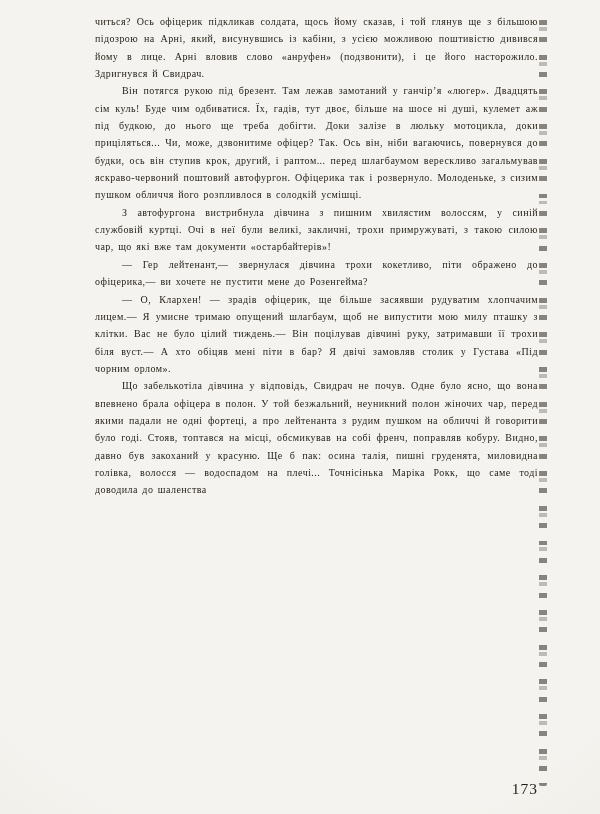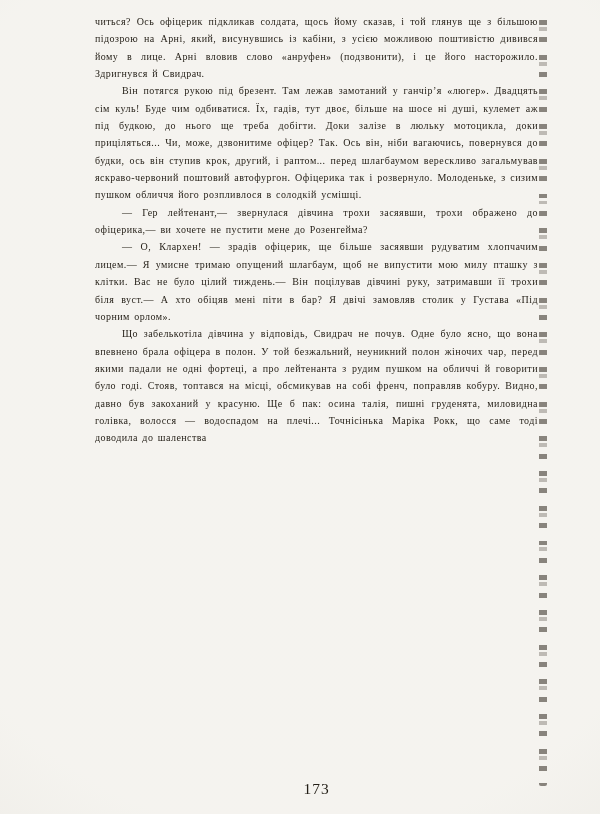--- a/index.html
+++ b/index.html
@@ -38,21 +38,21 @@
     text-indent: 27px;
   }
   p.para.continuation {
     text-indent: 0;
   }
   .page-number {
     position: absolute;
     left: 95px;
     top: 780px;
     width: 443px;
-    text-align: center;
+    text-align: right;
     font-size: 15.5px;
     letter-spacing: 1px;
     color: var(--ink, #221d15);
   }
   
   .scan-artifacts {
     position: absolute;
     left: 539px;
     top: 16px;
     width: 8px;
@@ -71,19 +71,20 @@
     border-radius: 2px;
   }
 </style>
 </head>
 <body>
 
 <div class="page-surface">
   <div class="text-column">
       <p class="para continuation">читься? Ось офіцерик підкликав солдата, щось йому сказав, і той глянув ще з більшою підозрою на Арні, який, висунувшись із кабіни, з усією можливою поштивістю дивився йому в лице. Арні вловив слово «анруфен» (подзвонити), і це його насторожило. Здригнувся й Свидрач.</p>
       <p class="para">Він потягся рукою під брезент. Там лежав замотаний у ганчір’я «люгер». Двадцять сім куль! Буде чим одбиватися. Їх, гадів, тут двоє, більше на шосе ні душі, кулемет аж під будкою, до нього ще треба добігти. Доки залізе в люльку мотоцикла, доки приціляться... Чи, може, дзвонитиме офіцер? Так. Ось він, ніби вагаючись, повернувся до будки, ось він ступив крок, другий, і раптом... перед шлагбаумом верескливо загальмував яскраво-червоний поштовий автофургон. Офіцерика так і розвернуло. Молоденьке, з сизим пушком обличчя його розпливлося в солодкій усмішці.</p>
-      <p class="para">— Гер лейтенант,— звернулася дівчина трохи засяявши, трохи ображено до офіцерика,— ви хочете не пустити мене до Розенгейма?</p>
+      <p class="para">З автофургона вистрибнула дівчина з пишним хвилястим волоссям, у синій службовій куртці. Очі в неї були великі, закличні, трохи примружуваті, з такою силою чар, що які вже там документи «остарбайтерів»!</p>
+      <p class="para">— Гер лейтенант,— звернулася дівчина трохи кокетливо, піти ображено до офіцерика,— ви хочете не пустити мене до Розенгейма?</p>
       <p class="para">— О, Клархен! — зрадів офіцерик, ще більше засяявши рудуватим хлопчачим лицем.— Я умисне тримаю опущений шлагбаум, щоб не випустити мою милу пташку з клітки. Вас не було цілий тиждень.— Він поцілував дівчині руку, затримавши її трохи біля вуст.— А хто обіцяв мені піти в бар? Я двічі замовляв столик у Густава «Під чорним орлом».</p>
       <p class="para">Що забелькотіла дівчина у відповідь, Свидрач не почув. Одне було ясно, що вона впевнено брала офіцера в полон. У той безжальний, неуникний полон жіночих чар, перед якими падали не одні фортеці, а про лейтенанта з рудим пушком на обличчі й говорити було годі. Стояв, топтався на місці, обсмикував на собі френч, поправляв кобуру. Видно, давно був закоханий у красуню. Ще б пак: осина талія, пишні груденята, миловидна голівка, волосся — водоспадом на плечі... Точнісінька Маріка Рокк, що саме тоді доводила до шаленства</p>
     </div>
   <div class="scan-artifacts"></div>
   <div class="page-number">173</div>
 </div>
 
 </body></html>

